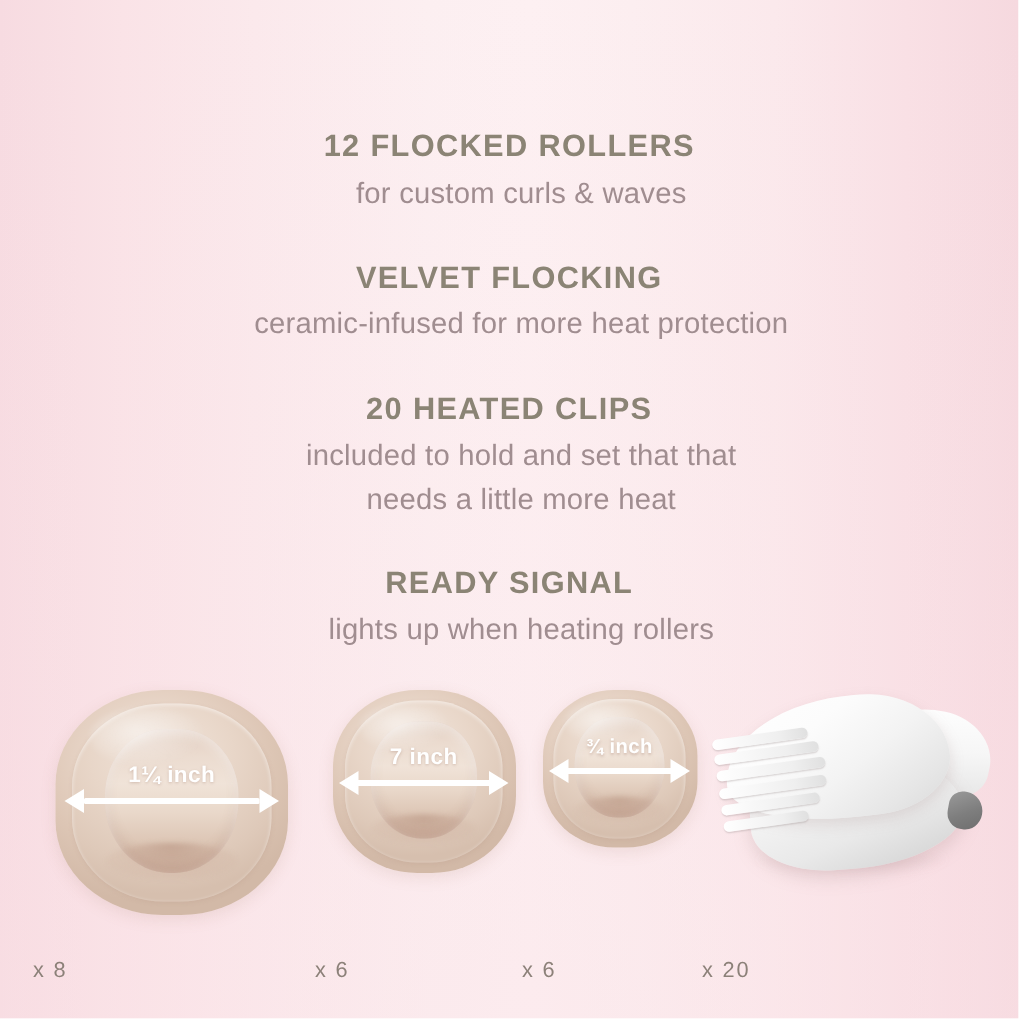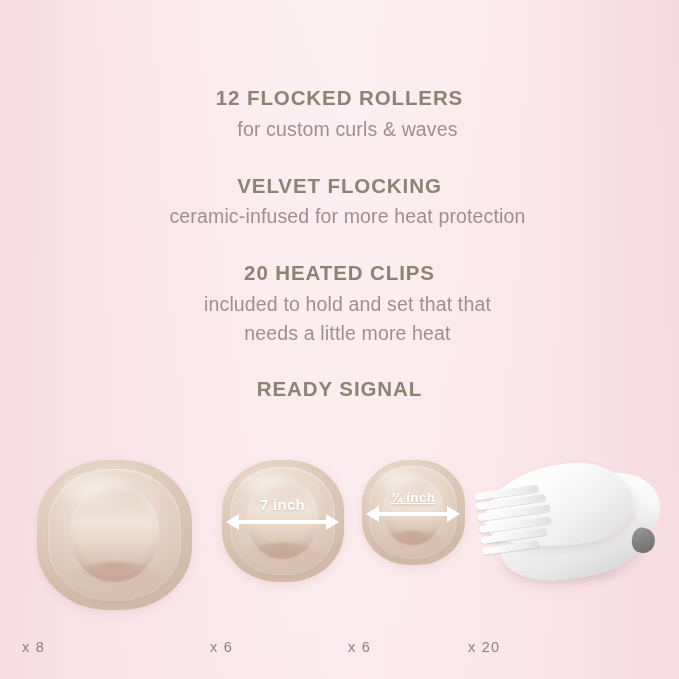--- a/index.html
+++ b/index.html
@@ -199,21 +199,21 @@
     bottom: 100%;
     margin-bottom: 1px;
     text-align: center;
     color: #ffffff;
     font-size: 15px;
     font-weight: bold;
     letter-spacing: 0.3px;
     white-space: nowrap;
     text-shadow: 0 1px 2px rgba(150,110,95,0.35);
   }
-  .dim-label.small { font-size: 13.5px; text-decoration: underline; }
+  .dim-label.small { font-size: 13.5px; }
 
   
   .clip-art { position: relative; }
   .clip-top {
     position: absolute;
     left: 2%; top: 4%;
     width: 84%; height: 62%;
     border-radius: 56% 40% 34% 60% / 64% 58% 44% 38%;
     background:
       linear-gradient(148deg,
@@ -298,33 +298,42 @@
     <div class="feature">
       <span class="f-title">20 HEATED CLIPS</span>
       <span class="f-sub">
         <span class="line">included to hold and set that that</span>
         <span class="line">needs a little more heat</span>
       </span>
     </div>
 
     <div class="feature">
       <span class="f-title">READY SIGNAL</span>
+      <span class="f-sub">
+        <span class="line">lights up when heating rollers</span>
+      </span>
     </div>
 
   </div>
 
   <div class="products">
 
     <div class="product" style="left:22px; width:185px; height:195px;">
       <div class="prod-art" style="width:155px; height:150px;">
         <div class="roller-outer">
           <div class="roller-rim"></div>
           <div class="roller-core"></div>
           <div class="roller-groove"></div>
           <div class="roller-hi"></div>
+        </div>
+        <div class="dim">
+          <div class="dim-label">1¼ inch</div>
+          <span class="dim-head left"></span>
+          <div class="dim-bar"></div>
+          <span class="dim-head right"></span>
         </div>
       </div>
       <div class="count">x 8</div>
     </div>
 
     <div class="product" style="left:210px; width:145px; height:195px;">
       <div class="prod-art" style="width:122px; height:122px;">
         <div class="roller-outer">
           <div class="roller-rim"></div>
           <div class="roller-core"></div>

